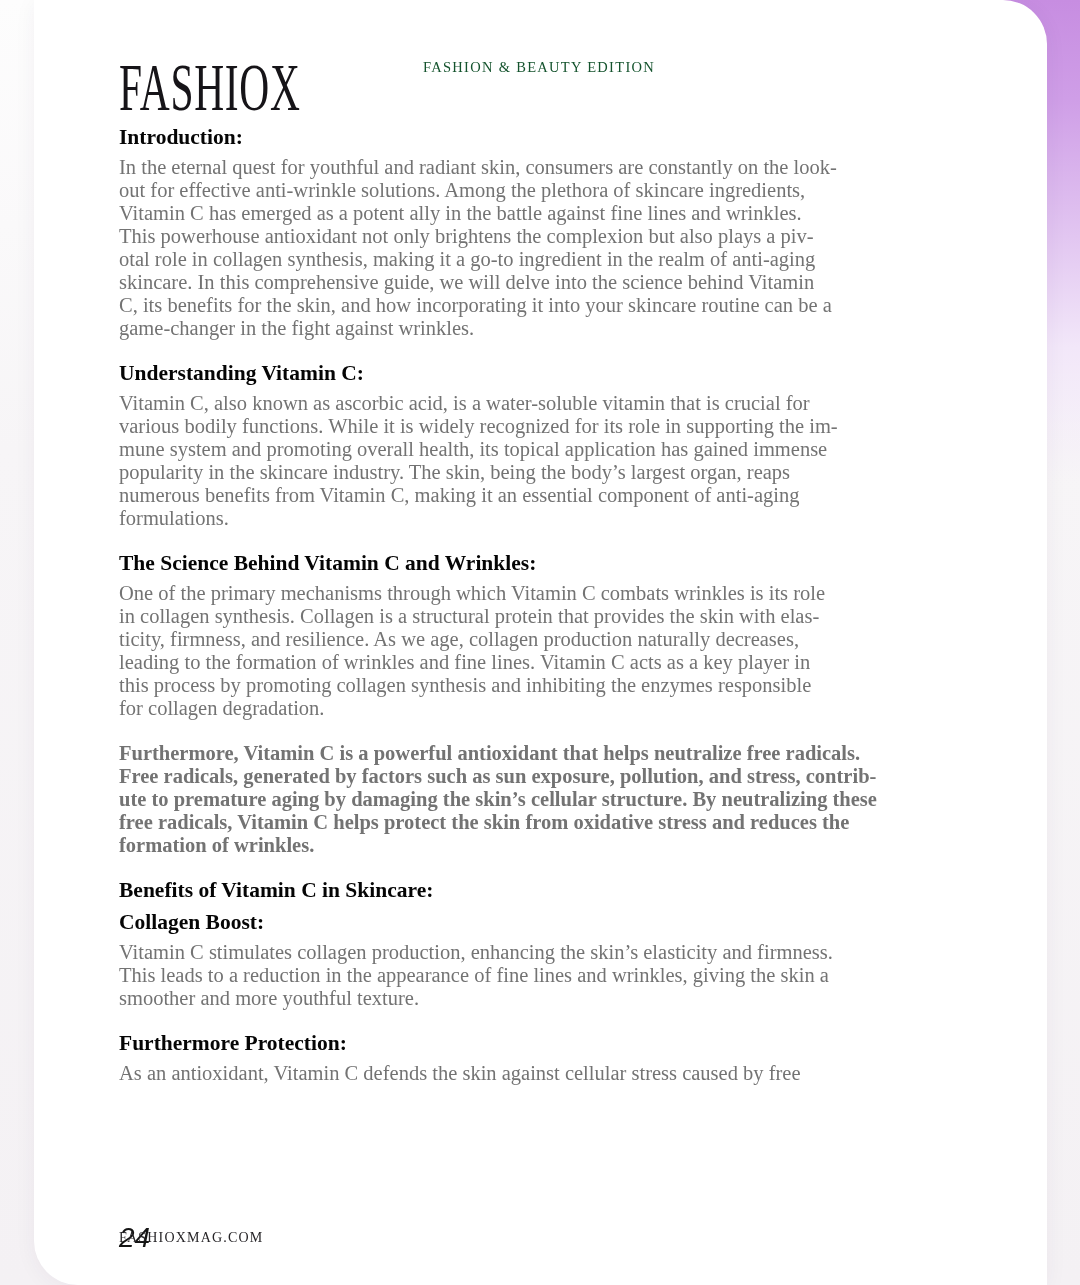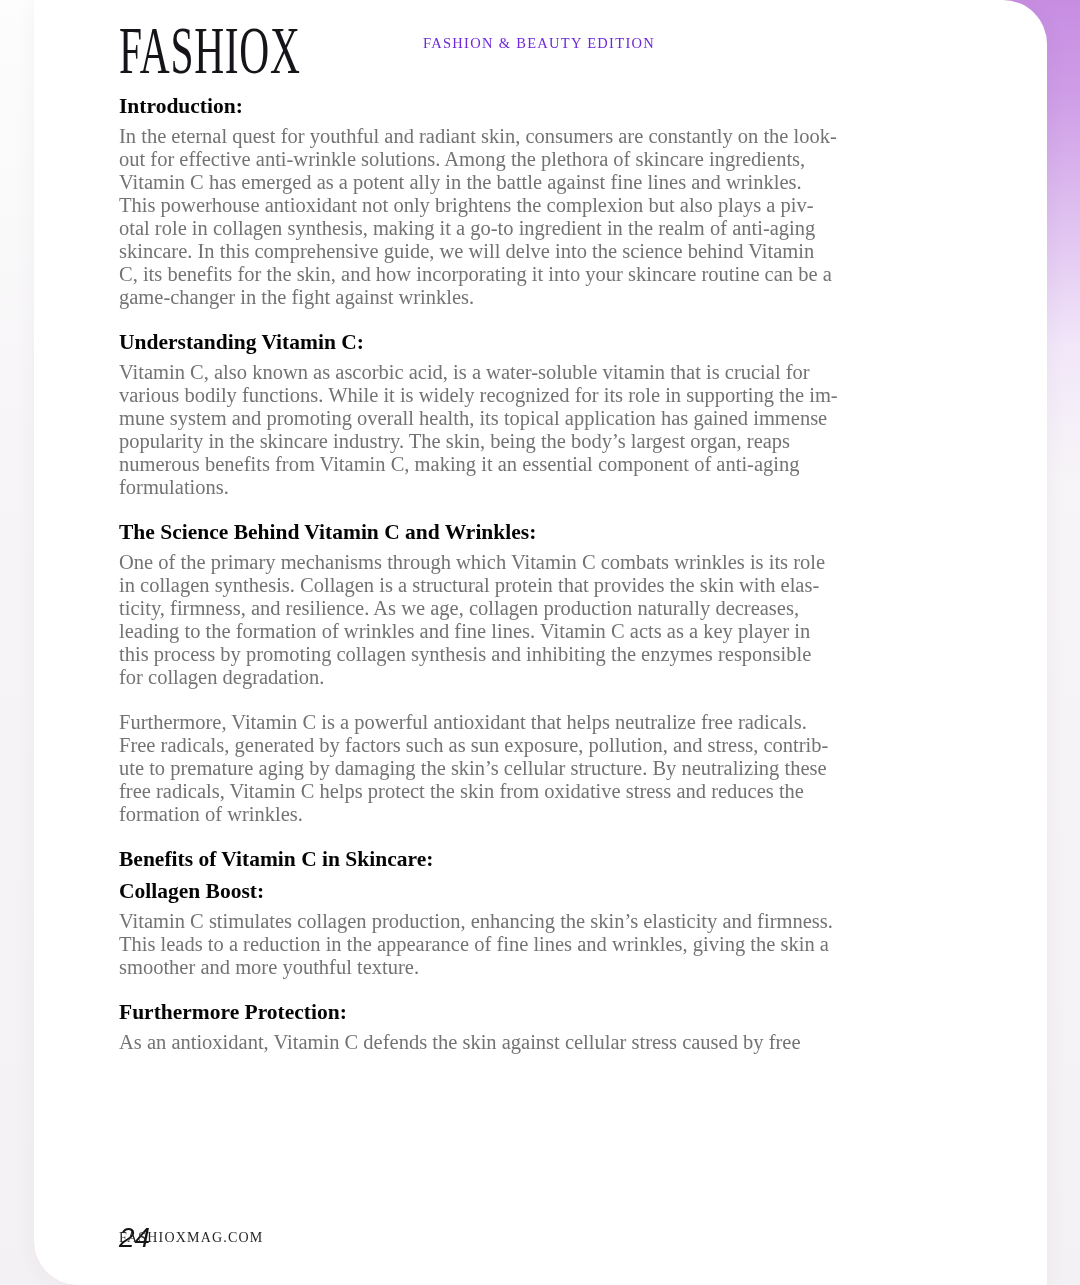--- a/index.html
+++ b/index.html
@@ -31,43 +31,43 @@
     border-radius: 0 44px 0 44px;
     box-shadow: 0 3px 22px rgba(50, 25, 70, 0.05);
   }
   .content {
     position: absolute;
     inset: 0;
     padding: 0 88px 0 85px;
   }
   .masthead {
     position: relative;
-    margin-top: 21px;
+    margin-top: 52px;
     height: 64px;
     display: flex;
-    align-items: flex-start;
+    align-items: flex-end;
   }
   .logo {
     font-family: "Liberation Serif", serif;
     font-size: 56px;
     line-height: 58px;
     letter-spacing: 1px;
     transform: scale(0.74, 1.22);
     transform-origin: left center;
     color: #161418;
     white-space: nowrap;
   }
   .edition {
     position: absolute;
     left: 0; right: 0;
-    top: 14px;
+    top: 7px;
     text-align: center;
     font-size: 14.5px;
     letter-spacing: 1.3px;
-    color: #6d28d9;
+    color: #14532d;
   }
   .title {
     margin-top: 12px;
     font-family: "Liberation Sans", sans-serif;
     font-weight: bold;
     font-size: 25.5px;
     line-height: 38px;
     letter-spacing: 0.2px;
     color: #0d0c0e;
     white-space: pre-line;
@@ -82,21 +82,21 @@
   }
   .blocks h3:first-child { margin-top: 8px; }
   .blocks h3 + h3 { margin-top: 4px; }
   .blocks p {
     font-size: 20.5px;
     line-height: 23px;
     margin: 0;
     white-space: pre-line;
     color: #737373;
   }
-  .blocks p + p { margin-top: 22px; }
+  .blocks p + p { margin-top: 22px; font-weight: bold; }
   .footer {
     position: absolute;
     left: 85px; right: 88px;
     bottom: 30px;
     height: 34px;
   }
   .page-number {
     position: absolute;
     left: 0; top: 0;
     font-family: "Liberation Sans", sans-serif;

